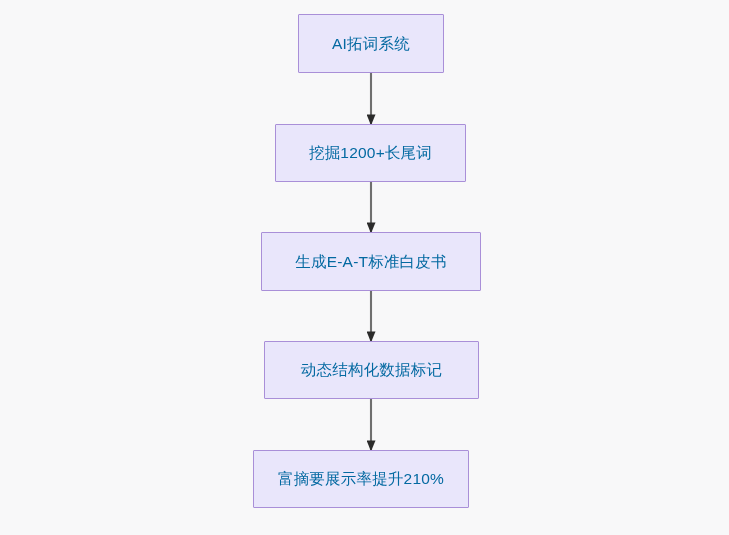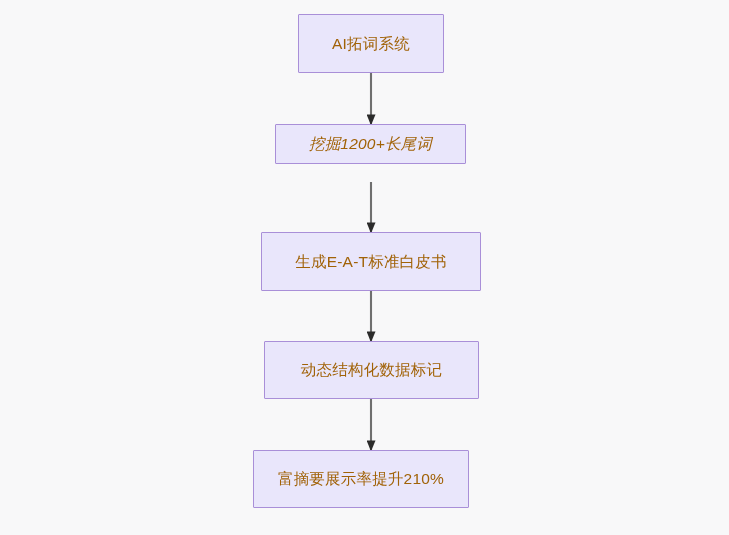--- a/index.html
+++ b/index.html
@@ -33,28 +33,28 @@
     border: 1.6px solid #a98fd8;
     border-radius: 1px;
     display: flex;
     align-items: center;
     justify-content: center;
     text-align: center;
   }
   .node-label {
     font-size: 15.5px;
     line-height: 1.25;
-    color: #a16207;
+    color: #0369a1;
     letter-spacing: 0.2px;
     white-space: nowrap;
     text-align: center;
   }
   
   .n1 { left: 298px; top: 14px;  width: 146px; height: 59px; }
-  .n2 { left: 275px; top: 124px; width: 191px; height: 40px; font-style: italic; }
+  .n2 { left: 275px; top: 124px; width: 191px; height: 58px; }
   .n3 { left: 261px; top: 232px; width: 220px; height: 59px; }
   .n4 { left: 264px; top: 341px; width: 215px; height: 58px; }
   .n5 { left: 253px; top: 450px; width: 216px; height: 58px; }
 </style>
 </head>
 <body>
 
 <div id="flowchart">
 
   <svg class="edge-layer" width="729" height="535" viewBox="0 0 729 535">

